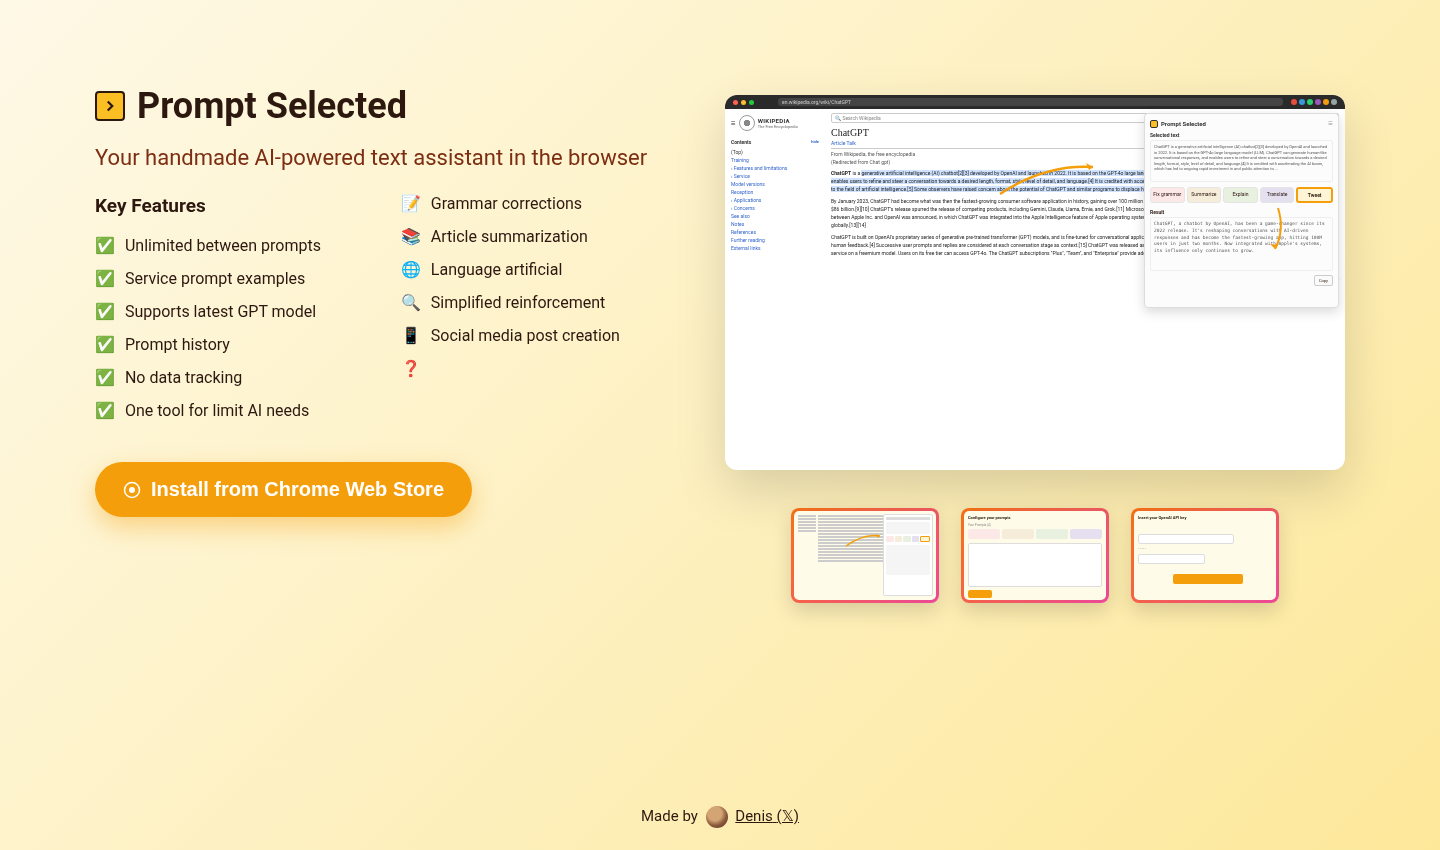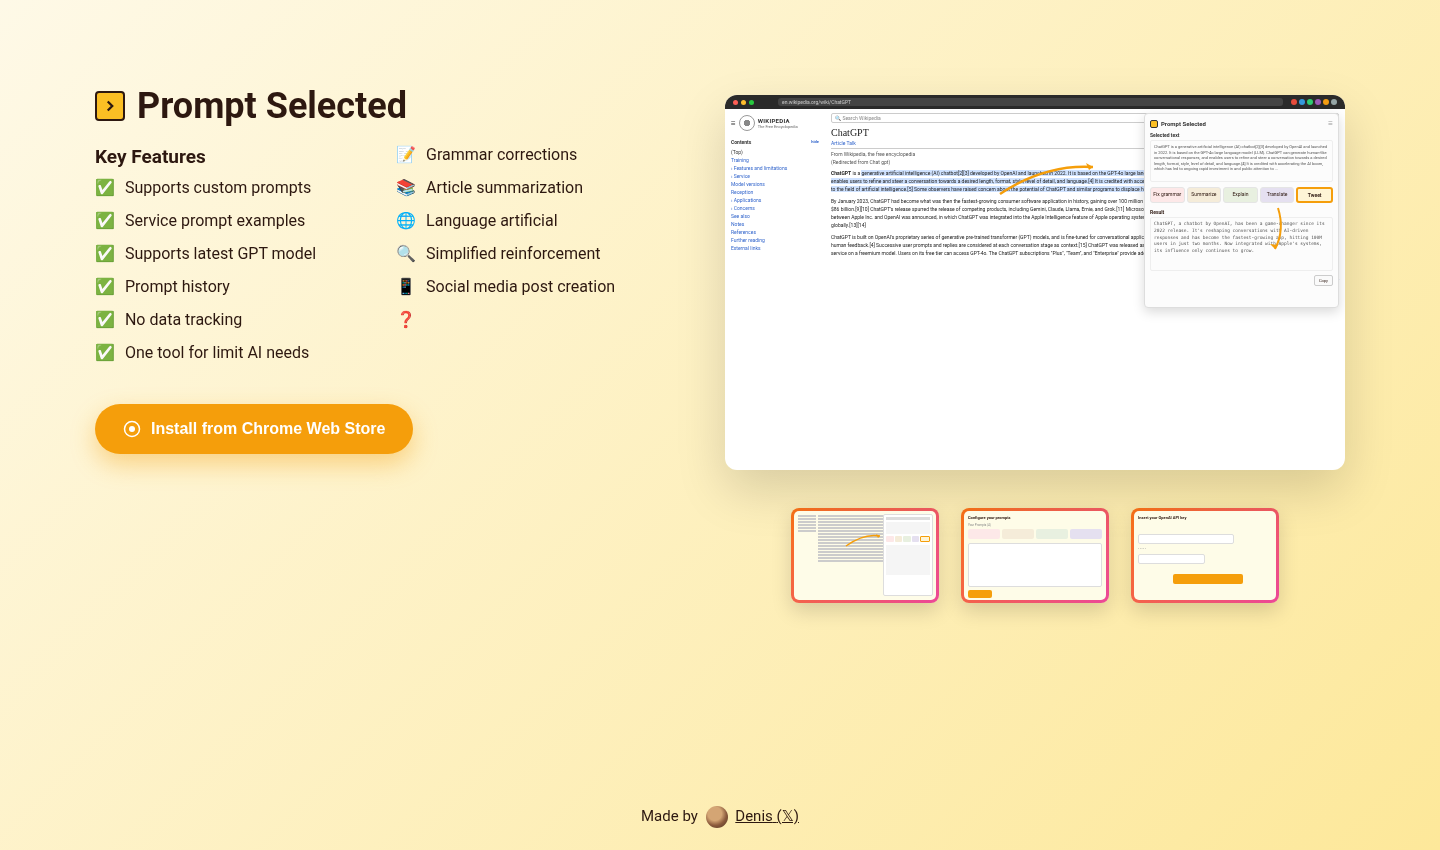--- a/index.html
+++ b/index.html
@@ -25,32 +25,32 @@
   border: 2px solid #2d1810;
   border-radius: 4px;
   display: flex; align-items: center; justify-content: center;
 }
 .logo-icon svg { width: 18px; height: 18px; }
 h1 { font-size: 36px; font-weight: 700; color: #2d1810; }
 .subtitle { font-size: 22px; color: #7c2d12; margin-bottom: 24px; font-weight: 400; }
 .desc { font-size: 17px; color: #c2410c; line-height: 1.6; margin-bottom: 22px; }
 .api-key { font-size: 16px; color: #7c2d12; margin-bottom: 34px; }
 .columns { display: flex; gap: 80px; margin-bottom: 28px; }
-.col h3 { font-size: 19px; font-weight: 700; color: #2d1810; margin-bottom: 10px; }
+.col h3 { font-size: 19px; font-weight: 700; color: #2d1810; margin-bottom: 19px; }
 .col ul { list-style: none; }
 .col li { font-size: 16px; color: #2d1810; margin-bottom: 14px; display: flex; align-items: center; gap: 10px; }
 .emoji { font-size: 16px; }
 .tagline { font-size: 16px; color: #7c2d12; margin-bottom: 38px; }
 .cta-btn {
   background: #f59e0b;
   color: #fff;
   border: none;
   border-radius: 28px;
   padding: 16px 28px;
-  font-size: 16px;
+  font-size: 20px;
   font-weight: 600;
   display: inline-flex;
   align-items: center;
   gap: 10px;
   cursor: pointer;
   box-shadow: 0 10px 25px rgba(245, 158, 11, 0.4);
 }
 .cta-btn svg { width: 18px; height: 18px; }
 .hero-img {
   width: 620px;
@@ -184,28 +184,29 @@
 <div class="container">
   <div class="left-col">
     <div class="logo-row">
       <div class="logo-icon">
         <svg viewBox="0 0 24 24" fill="none" stroke="#2d1810" stroke-width="3">
             <path d="M9 6l6 6-6 6"></path>
           </svg>
       </div>
       <h1>Prompt Selected</h1>
     </div>
+    <p class="subtitle">Your handmade AI-powered text assistant in the browser</p>
 
     <div class="columns">
       <div class="col">
         <h3>Key Features</h3>
         <ul id="features-list">
             <li>
               <span class="emoji">✅</span>
-              <span>Supports custom prompts</span>
+              <span>Unlimited between prompts</span>
             </li>
             <li>
               <span class="emoji">✅</span>
               <span>Service prompt examples</span>
             </li>
             <li>
               <span class="emoji">✅</span>
               <span>Supports latest GPT model</span>
             </li>
             <li>

